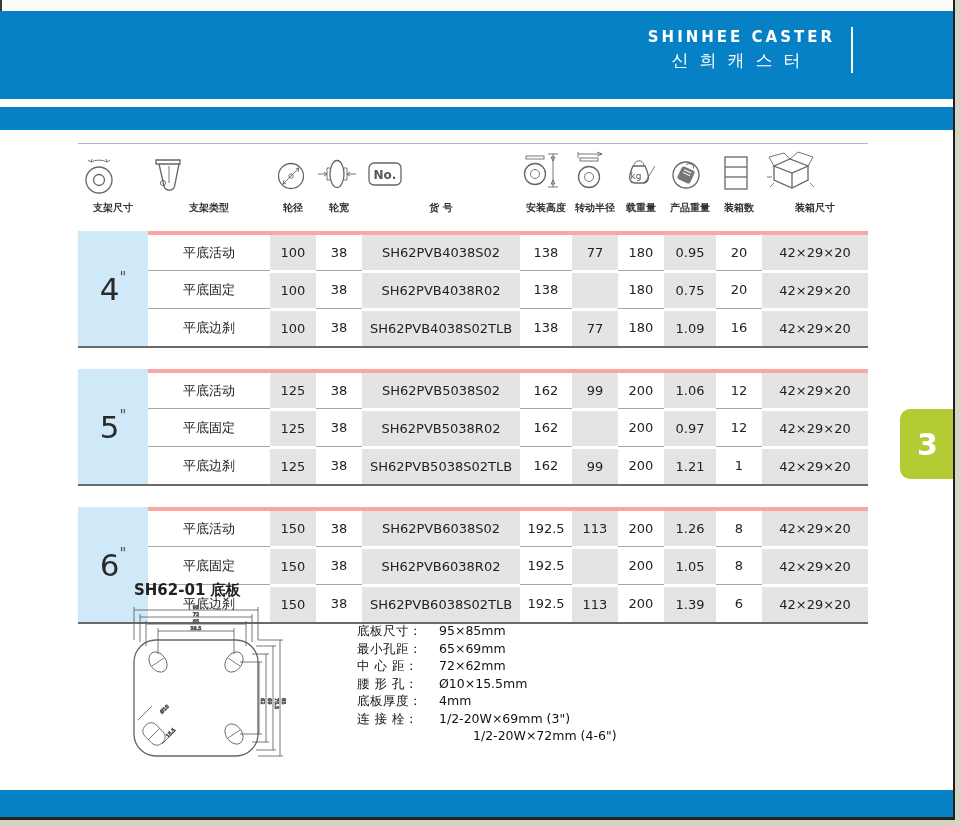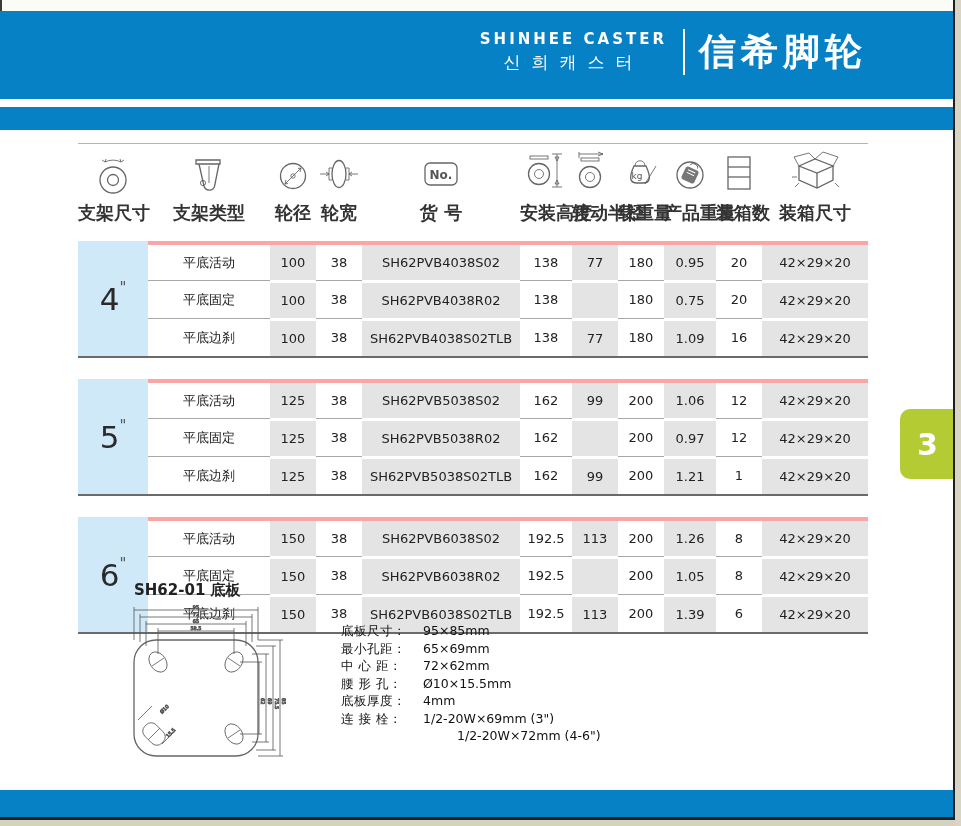--- a/index.html
+++ b/index.html
@@ -25,40 +25,40 @@
 
   
   .side-tab{position:absolute;left:900px;top:409px;width:55px;height:70px;background:#b4cb34;
             border-radius:10px 0 0 10px;display:flex;align-items:center;justify-content:center;
             color:#fff;font-size:30px;font-weight:bold;}
 
   
   .tablewrap{position:absolute;left:78px;top:143px;width:790px;border-top:1px solid #b5b5b5;padding-top:7px;}
   table.cat{border-collapse:separate;border-spacing:0;table-layout:fixed;width:790px;}
   .hcol{vertical-align:bottom;text-align:center;padding:0;}
-  .icw{height:46px;display:flex;align-items:flex-end;justify-content:center;}
-  .hlab{font-size:18px;font-weight:bold;color:#333;padding:4px 0 6px 0;white-space:nowrap;}
+  .icw{height:46px;display:flex;align-items:flex-end;}
+  .hlab{font-size:10px;font-weight:bold;color:#333;padding:4px 0 6px 0;white-space:nowrap;}
   table.grp{margin-top:10px;border-bottom:2px solid #6a6a6a;}
   table.grp + table.grp{margin-top:21px;}
   .grp td{height:35px;text-align:center;font-size:13px;color:#222;padding:0;overflow:hidden;white-space:nowrap;}
   td.plain{background:#ffffff;}
   td.shade{background:#e4e4e4;}
   tr.r0 td:not(.size){border-top:4px solid #fca5a5;}
   tr.rn td.plain{border-top:1px solid #a8a8a8;}
   tr.rn td.shade{border-top:3px solid #ffffff;}
   td.size{background:#cfe9f8;font-size:31px;color:#2a2a2a;}
   td.size .inch{font-size:15px;vertical-align:top;position:relative;top:-2px;color:#555;}
 
   
   .plate{position:absolute;left:112px;top:581px;width:620px;}
   .plate-title{font-size:15px;font-weight:bold;color:#222;margin:0 0 2px 22px;}
   .plate-body{display:flex;align-items:flex-start;}
   .plate-draw{width:225px;height:180px;flex:0 0 auto;}
   .specs{margin:20px 0 0 4px;font-size:12.5px;color:#111;line-height:17.5px;}
-  .spec-line{white-space:nowrap;}
+  .spec-line{white-space:nowrap;margin-left:16px;}
   .spec-label{display:inline-block;width:82px;letter-spacing:0.5px;}
   .spec-cont .spec-value{padding-left:34px;}
 
   
   .footer{position:absolute;left:0;top:762px;width:906px;text-align:right;color:#333;}
   .foot-en{font-size:9.5px;font-weight:bold;letter-spacing:1px;}
   .foot-bar{display:inline-block;width:1px;height:11px;background:#555;margin:0 3px 0 6px;vertical-align:-2px;}
   .foot-kr{font-size:10px;letter-spacing:3px;}
   .foot-arrows{font-size:13px;letter-spacing:-1px;margin:0 3px 0 6px;color:#444;}
   .foot-page{font-size:19px;font-style:italic;font-weight:500;}
@@ -75,21 +75,20 @@
   <div class="top-strip"></div>
   <div class="left-tick"></div>
 
   <div class="banner">
     <div class="logo">
       <div class="logo-left">
         <div class="brand-en">SHINHEE CASTER</div>
         <div class="brand-kr">신희캐스터</div>
       </div>
       <div class="logo-divider"></div>
-      <div class="brand-cn">信希脚轮</div>
     </div>
   </div>
   <div class="banner-thin"></div>
 
   <div class="side-tab">
     <span>3</span>
   </div>
 
   <div class="tablewrap">
     <table class="cat">

